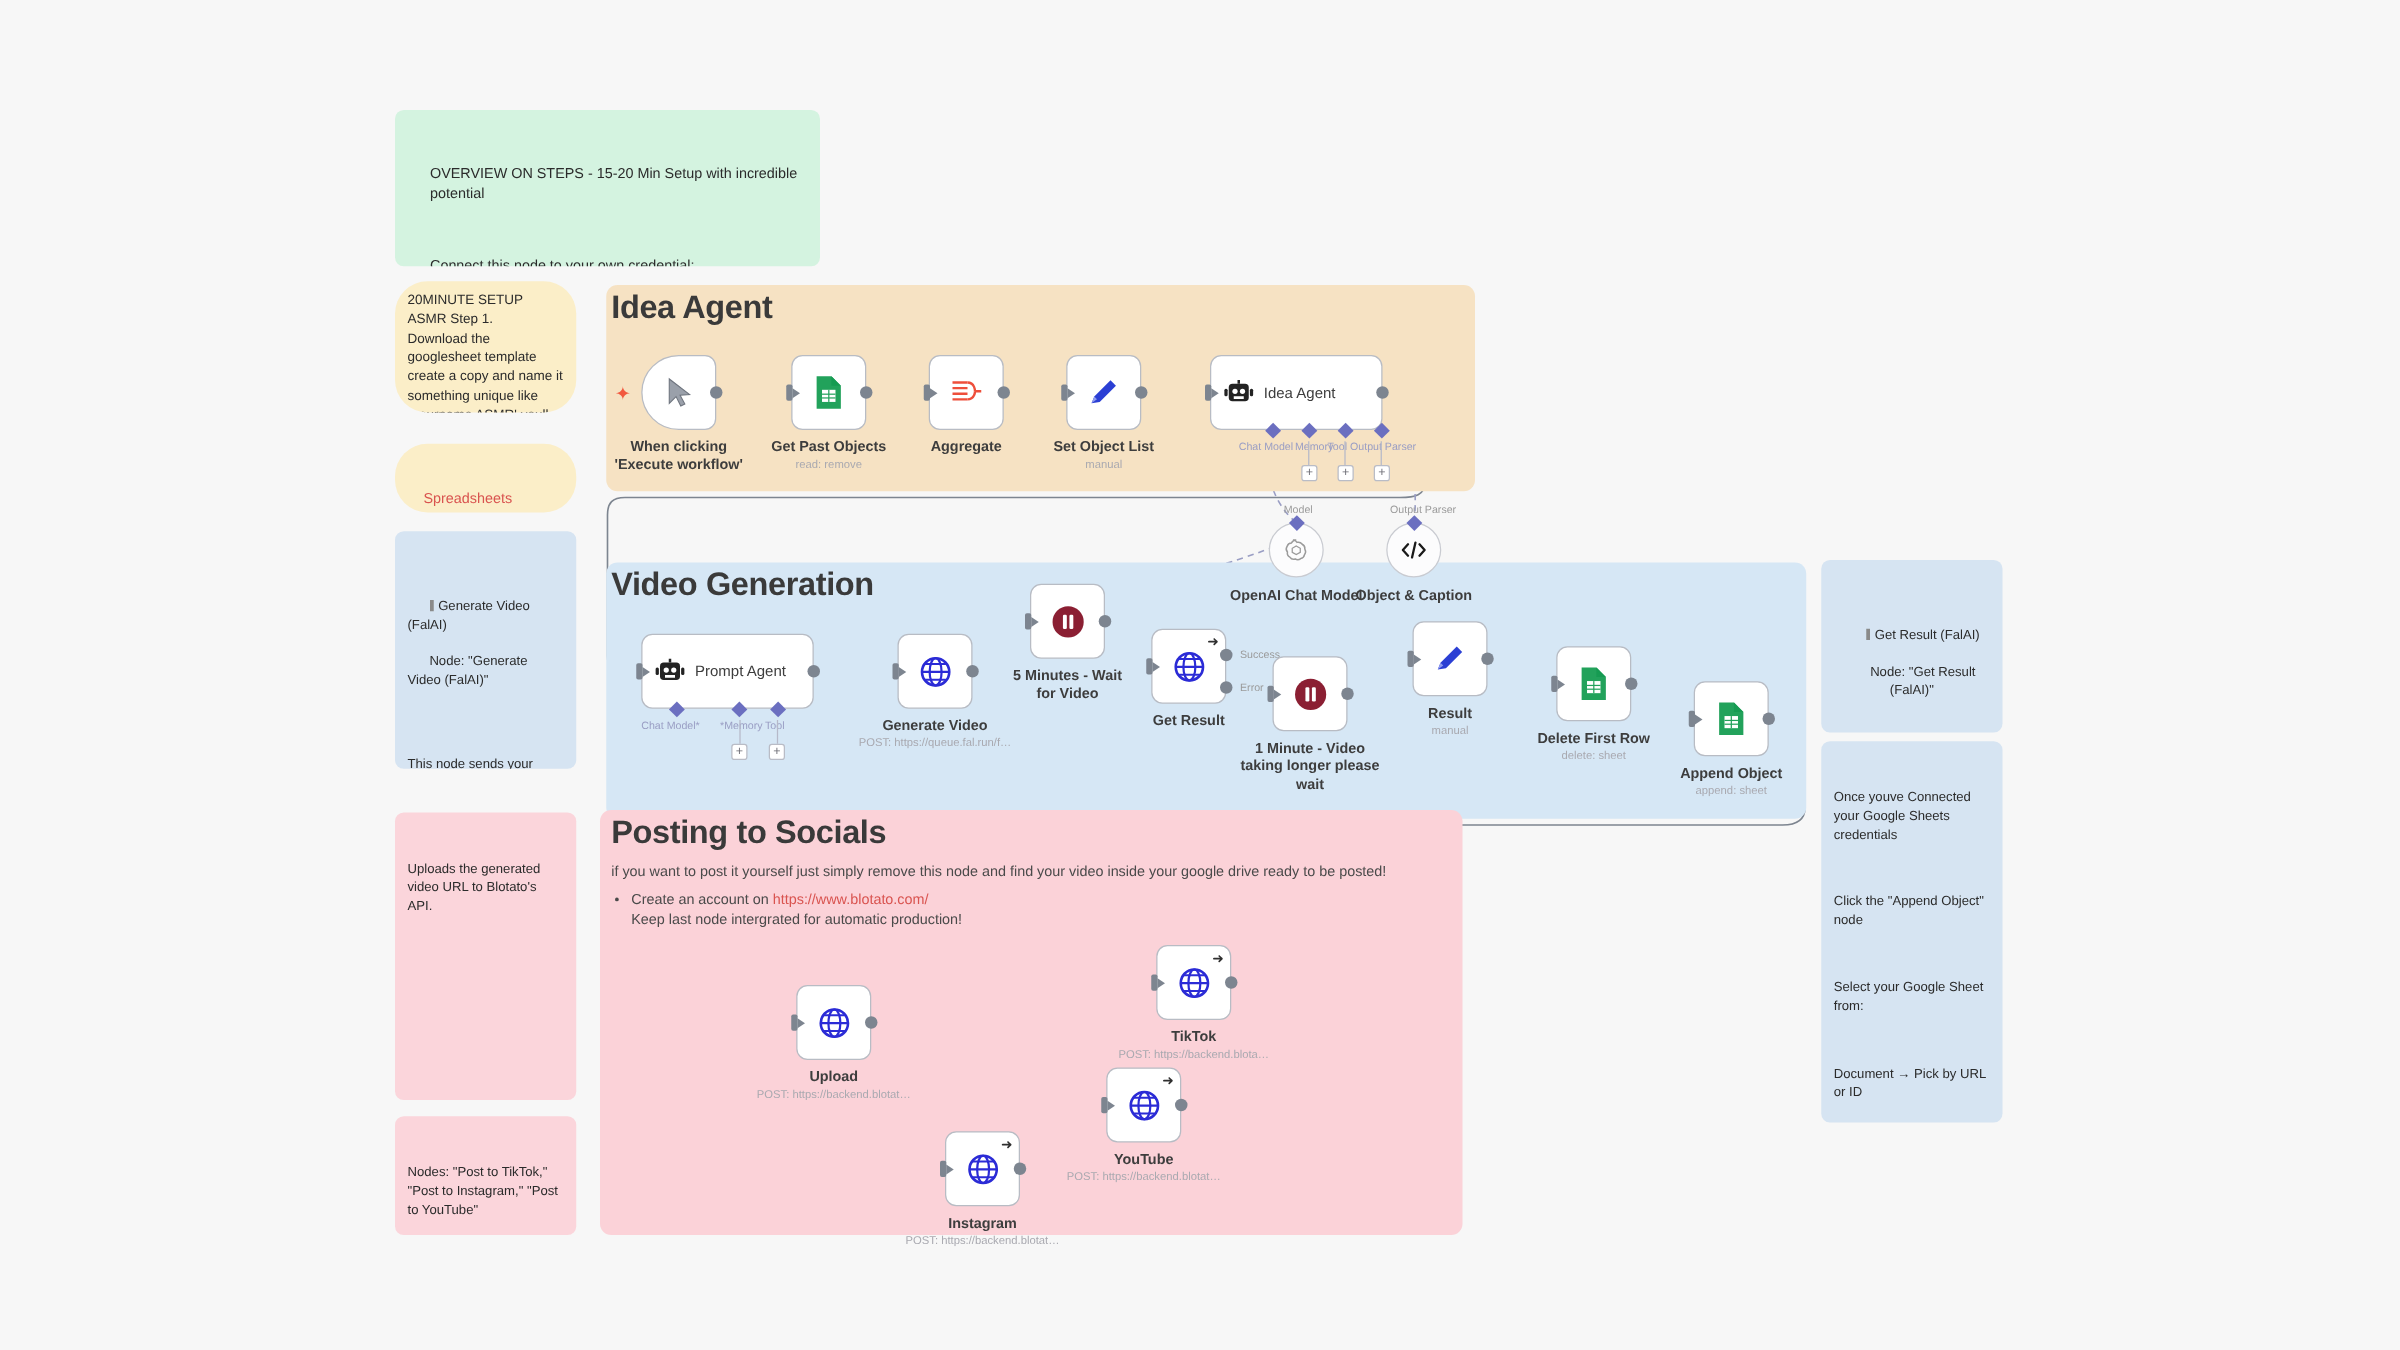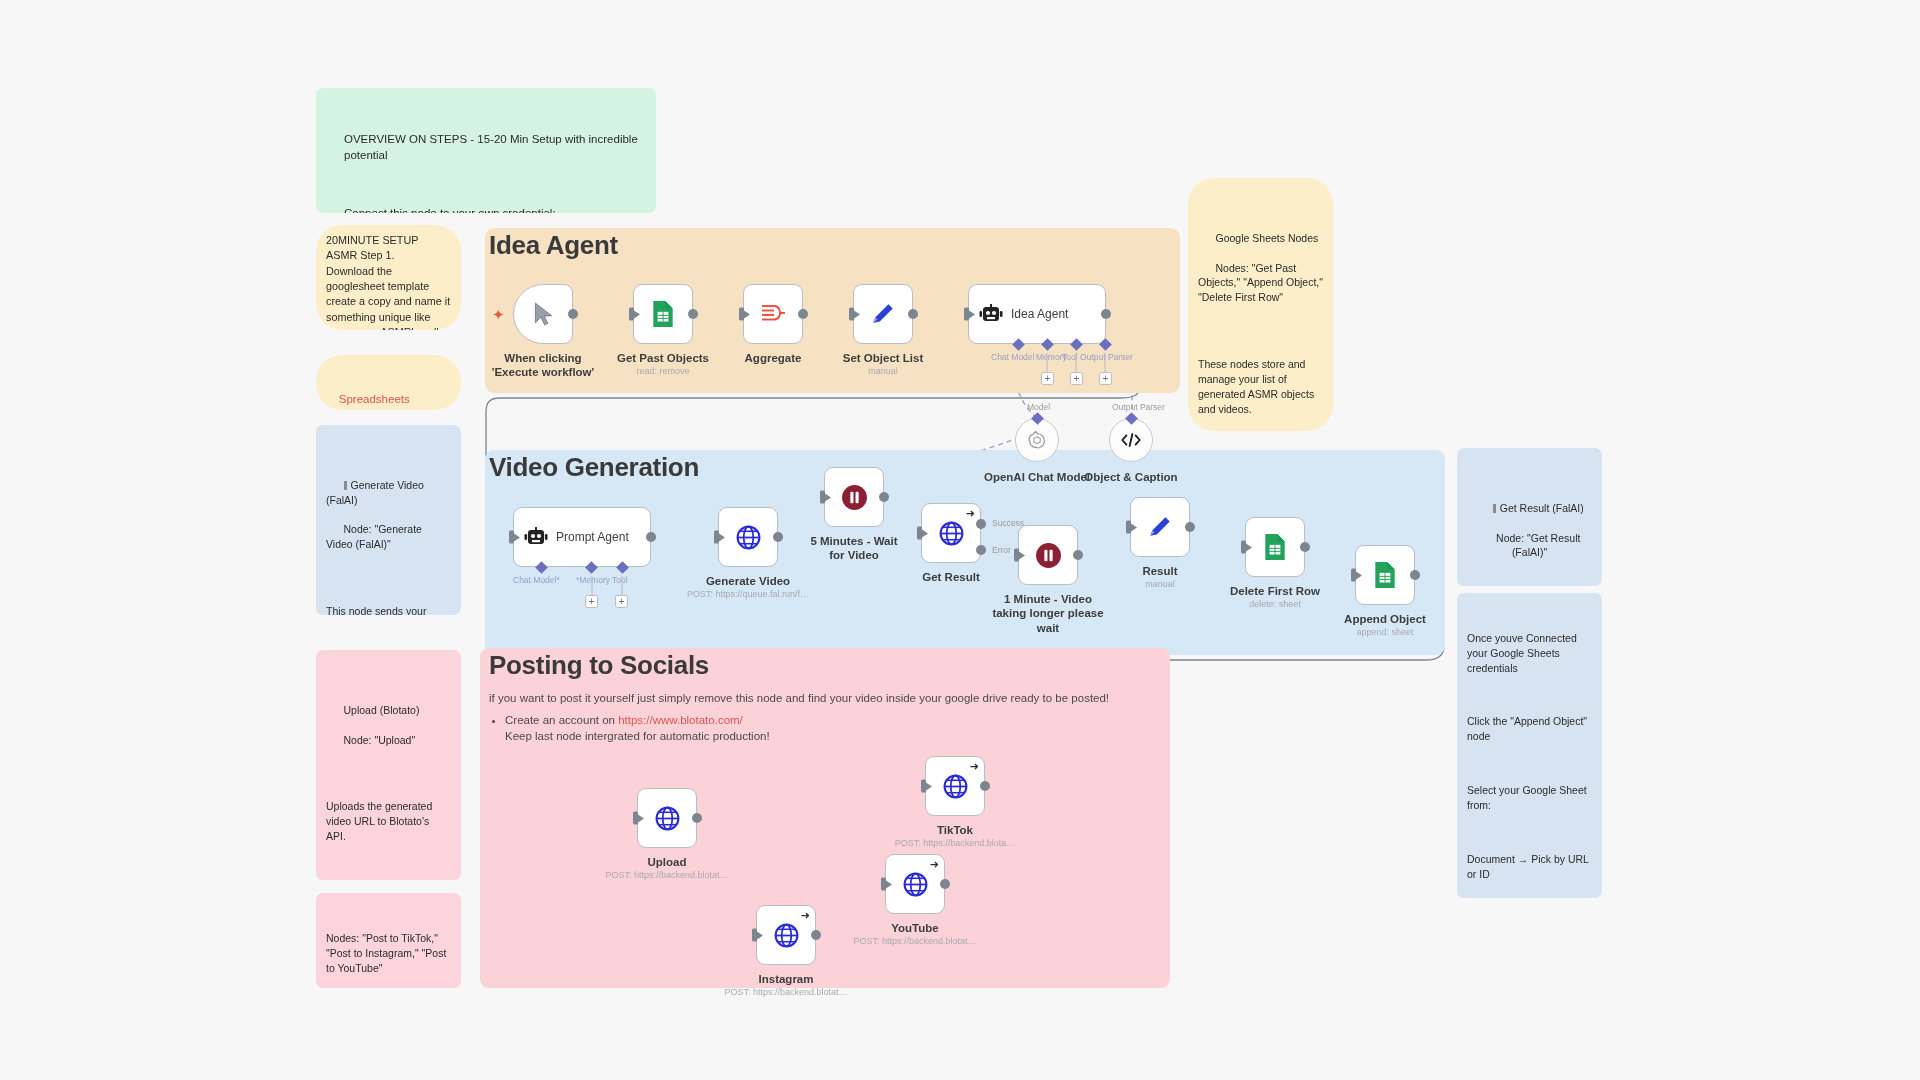--- a/index.html
+++ b/index.html
@@ -234,47 +234,31 @@
       <span>Node: "Generate Video (FalAI)"</span>
     </div>
     <div class="note-para">This node sends your prompt to FalAI to generate the video.</div>
     
     
     
     
   </div>
 
   <div class="note pink" style="left:316px;top:650px;width:145px;height:230px;padding:8px 10px;font-size:10.5px;">
-    <div class="note-para" style="margin-bottom:7px;">
-      <span>Upload (Blotato)</span><br>
-      <span>Node: "Upload"</span>
-    </div>
     <div class="note-para">Uploads the generated video URL to Blotato's API.</div>
     
     
     
   </div>
 
   <div class="note pink" style="left:316px;top:893px;width:145px;height:95px;padding:8px 10px;font-size:10.5px;">
     <div class="note-para">Nodes: "Post to TikTok," "Post to Instagram," "Post to YouTube"</div>
     
   </div>
 
-  <div class="note yellow" style="left:1188px;top:178px;width:145px;height:253px;padding:8px 10px;font-size:10.5px;">
-    <div class="note-para" style="margin-bottom:7px;">
-      <span>Google Sheets Nodes</span><br>
-      <span>Nodes: "Get Past Objects," "Append Object," "Delete First Row"</span>
-    </div>
-    <div class="note-para">These nodes store and manage your list of generated ASMR objects and videos.</div>
-    
-    
-    
-    
-    
-  </div>
 
   <div class="note blue" style="left:1457px;top:448px;width:145px;height:138px;padding:8px 10px;font-size:10.5px;">
     <div class="note-para" style="margin-bottom:7px;text-align:center;">
       <span class="bar"></span><span>Get Result (FalAI)</span><br>
       <span>Node: "Get Result (FalAI)"</span>
     </div>
     
     
     
   </div>

